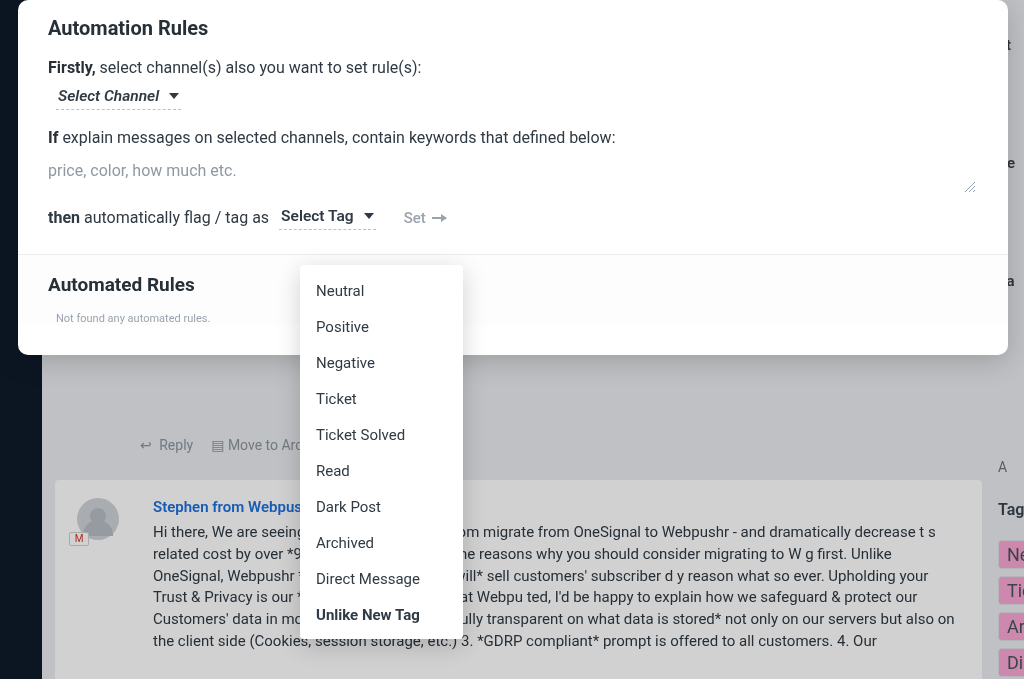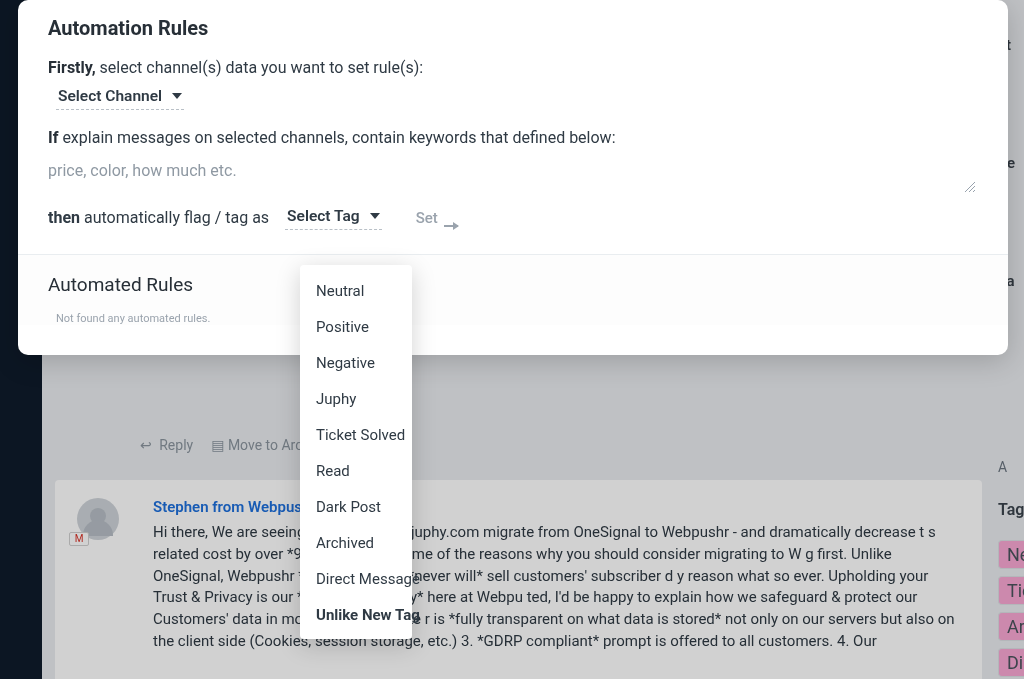--- a/index.html
+++ b/index.html
@@ -143,21 +143,21 @@
   .modal h1 {
     margin: 0 0 18px 0;
     font-size: 20px; font-weight: 700; color: #272f37;
   }
   .line {
     font-size: 16px; color: #2f3a44;
     margin: 10px 0 6px 0;
   }
   .line b { font-weight: 700; color: #272f37; }
 
-  .sel-channel-wrap { margin: 2px 0 8px 8px; display:inline-block; }
+  .sel-channel-wrap { margin: 2px 0 8px 8px; display:inline-block;font-style:italic; }
   .sel-channel {
     display: inline-flex; align-items: center;
     font-size: 15.5px; font-weight: 600; color: #2f3a44;
     padding: 2px 2px 4px 2px;
     border-bottom: 1px dashed #b9c0c7;
     cursor: pointer;
   }
   .caret {
     display:inline-block; margin-left:10px;
     width:0;height:0;border-left:5px solid transparent;border-right:5px solid transparent;
@@ -178,65 +178,65 @@
   }
   .kw-input::placeholder { color: #8f99a3; }
   .resize-grip {
     position: absolute; right: 0; bottom: -2px;
     width: 14px; height: 14px; color: #8f99a3;
     pointer-events: none;
   }
   .resize-grip svg { display:block; }
 
   .then-row {
-    display: flex; align-items: center; gap: 16px;
+    display: flex; align-items: center; gap: 10px;
     margin: 6px 0 10px 0;
     font-size: 16px; color: #2f3a44;
   }
   .then-row b { font-weight: 700; }
   .sel-tag {
     display: inline-flex; align-items: center;
     font-size: 15.5px; font-weight: 600; color: #2f3a44;
     padding: 2px 2px 4px 2px;
     border-bottom: 1px dashed #b9c0c7;
     cursor: pointer; position: relative;
   }
   .set-btn {
-    display: inline-flex; align-items: flex-end; gap: 6px;
+    display: inline-flex; align-items: center; gap: 6px;
     color: #9aa3ad; font-size: 15px; font-weight: 500;
     cursor: pointer; padding-left: 18px;
   }
   .set-arrow {
     display:inline-block; height:2px; width:14px; background:#9aa3ad; position:relative;
   }
   .set-arrow:after {
     content:''; position:absolute; right:-1px; top:-3px;
     border-left:6px solid #9aa3ad; border-top:4px solid transparent; border-bottom:4px solid transparent;
   }
 
   .modal-divider {
     height: 1px; background: #e9edf0; margin: 10px 0 0 0;
   }
   .modal-section {
     padding: 18px 30px 0 30px;
     background:#fdfdfd;
   }
   .modal h2 {
     margin: 0 0 16px 0;
-    font-size: 19px; font-weight: 400; color: #272f37;
+    font-size: 19px; font-weight: 700; color: #272f37;
   }
   .empty {
     color: #9aa3ad; font-size: 11px; padding-left: 8px;
   }
 
   
   .dropdown {
     position: absolute;
     left: 300px; top: 265px;
-    width: 112px;
+    width: 163px;
     background: #fff;
     border-radius: 4px;
     box-shadow: 0 6px 24px rgba(0,0,0,0.18);
     z-index: 40;
     padding: 8px 0 6px 0;
     overflow: visible;
   }
   .dd-item {
     padding: 9px 16px;
     font-size: 15px; color: #2f3a44;
@@ -292,21 +292,21 @@
     </div>
   </div>
 
   <div class="overlay-dim"></div>
 
   <div class="modal">
     <div class="modal-inner">
       <h1>Automation Rules</h1>
 
       <div class="line">
-        <b>Firstly,</b><span> select channel(s) data you want to set rule(s):</span>
+        <b>Firstly,</b><span> select channel(s) also you want to set rule(s):</span>
       </div>
 
       <div class="sel-channel-wrap">
         <span class="sel-channel">
           <span>Select Channel</span>
           <span class="caret"></span>
         </span>
       </div>
 
       <div class="line">
@@ -340,21 +340,21 @@
     <div class="modal-section">
       <h2>Automated Rules</h2>
       <div class="empty">Not found any automated rules.</div>
     </div>
   </div>
 
   <div class="dropdown" id="tag-dropdown">
       <div class="dd-item">Neutral</div>
       <div class="dd-item">Positive</div>
       <div class="dd-item">Negative</div>
-      <div class="dd-item">Juphy</div>
+      <div class="dd-item">Ticket</div>
       <div class="dd-item">Ticket Solved</div>
       <div class="dd-item">Read</div>
       <div class="dd-item">Dark Post</div>
       <div class="dd-item">Archived</div>
       <div class="dd-item">Direct Message</div>
       <div class="dd-item bold">Unlike New Tag</div>
     </div>
 
 </div>
 

